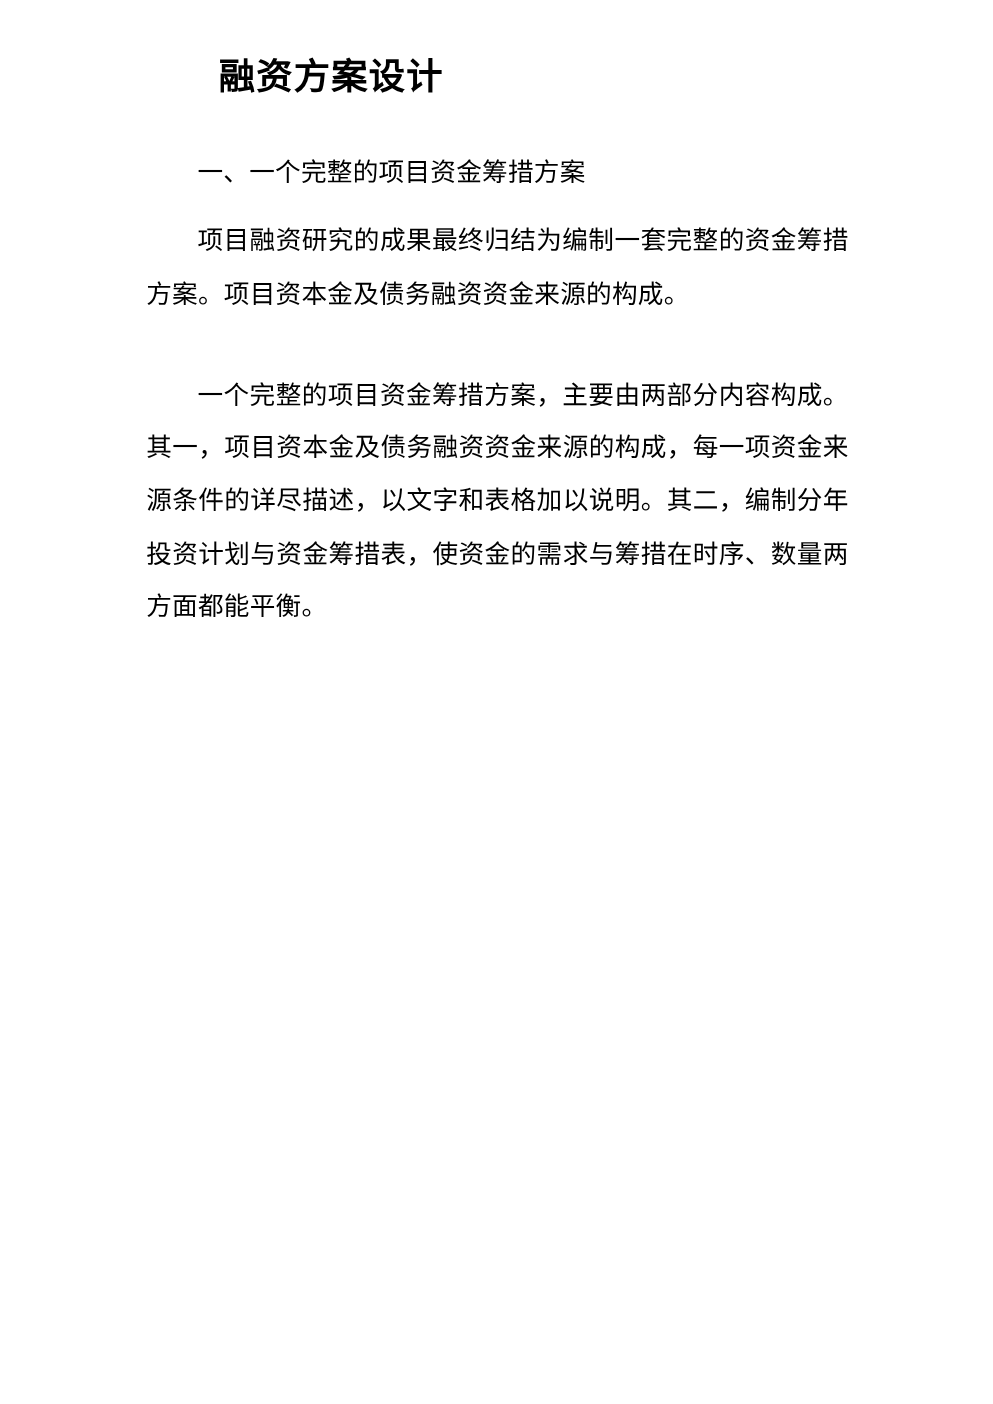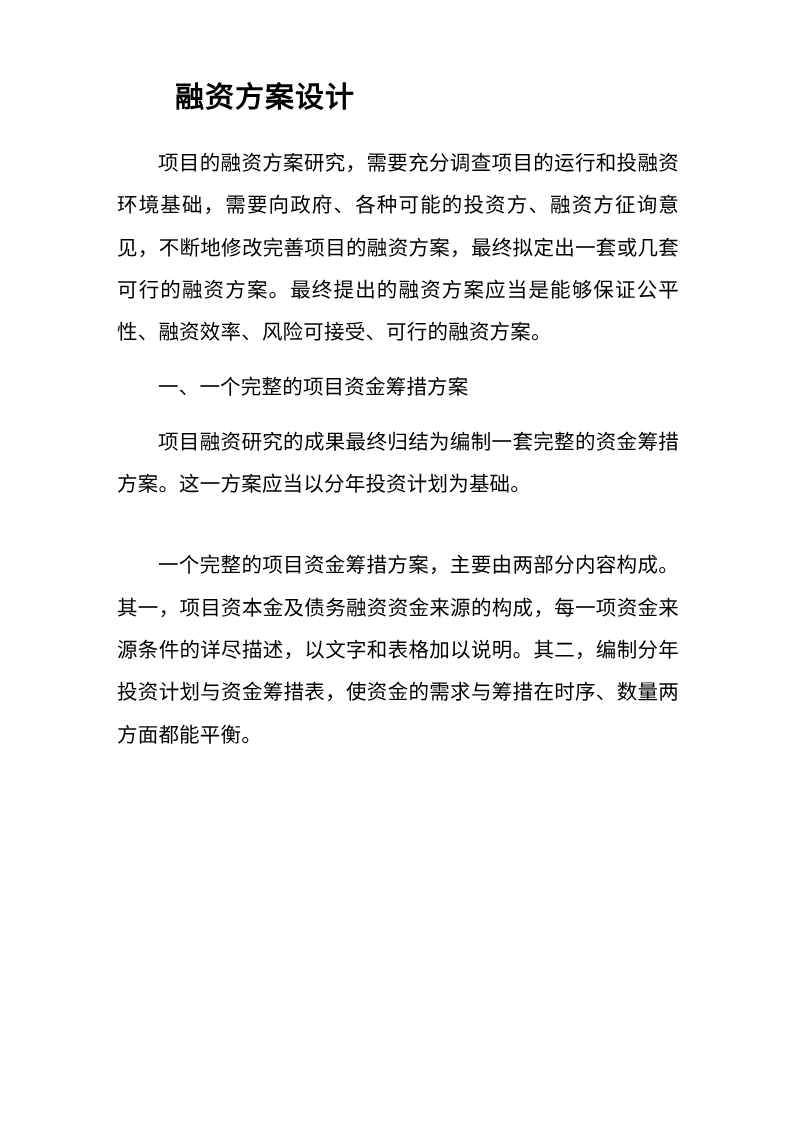--- a/index.html
+++ b/index.html
@@ -21,28 +21,28 @@
     overflow: hidden;
     box-sizing: border-box;
   }
   .content {
     position: absolute;
     left: 117px;
     top: 0;
     width: 562px;
   }
   .doc-title {
-    font-family: Liberation Mono, monospace;
+    font-family: Liberation Sans, sans-serif;
     font-size: 29px;
     line-height: 42px;
     font-weight: 600;
     color: #000000;
     letter-spacing: 1px;
     margin: 0;
-    padding-top: 79px;
+    padding-top: 41px;
     padding-left: 58px;
     white-space: pre;
   }
   .para {
     font-family: "DejaVu Sans", "Liberation Sans", sans-serif;
     font-size: 20.5px;
     line-height: 42.3px;
     color: #000000;
     margin: 0;
     text-align: justify;
@@ -60,29 +60,28 @@
 </head>
 <body>
 
 <div class="page">
   <div class="content">
 
     <h1 class="doc-title">融资方案设计</h1>
 
     <div class="gap-title-body"></div>
 
-    <p class="para indent">项目的融资方案研究，需要充分调查项目的运行和投融资环境基础，需要向政府、各种可能的投资方、融资方征询意见，不断地修改完善项目的融资方案，最终拟定出一套或几套可行的融资方案。最终提出的融资方案应当是能够保证公平性、融资效率、风险可接受、可行的融资方案。</p>
 
     <div class="gap-block"></div>
 
     <p class="para indent">一、一个完整的项目资金筹措方案</p>
 
     <div class="gap-heading"></div>
 
-    <p class="para indent">项目融资研究的成果最终归结为编制一套完整的资金筹措方案。这一方案应当以分年投资计划为基础。</p>
+    <p class="para indent">项目融资研究的成果最终归结为编制一套完整的资金筹措方案。项目资本金及债务融资资金来源的构成。</p>
 
     <div class="gap-block"></div>
 
 
     <div class="gap-block"></div>
 
 
     <div class="gap-block"></div>
 
     <p class="para indent">一个完整的项目资金筹措方案，主要由两部分内容构成。其一，项目资本金及债务融资资金来源的构成，每一项资金来源条件的详尽描述，以文字和表格加以说明。其二，编制分年投资计划与资金筹措表，使资金的需求与筹措在时序、数量两方面都能平衡。</p>

